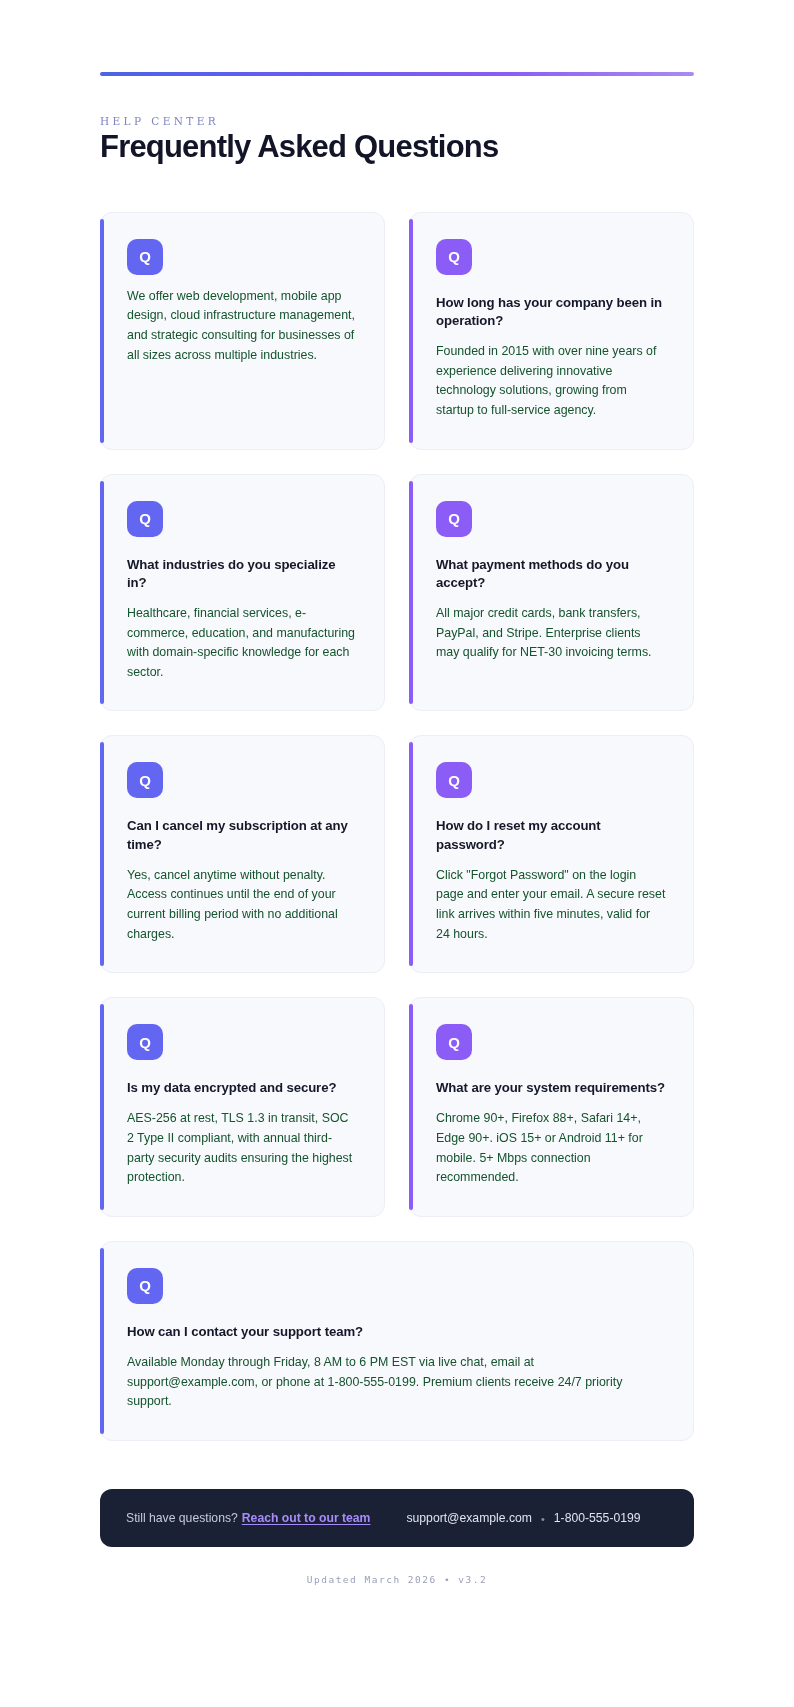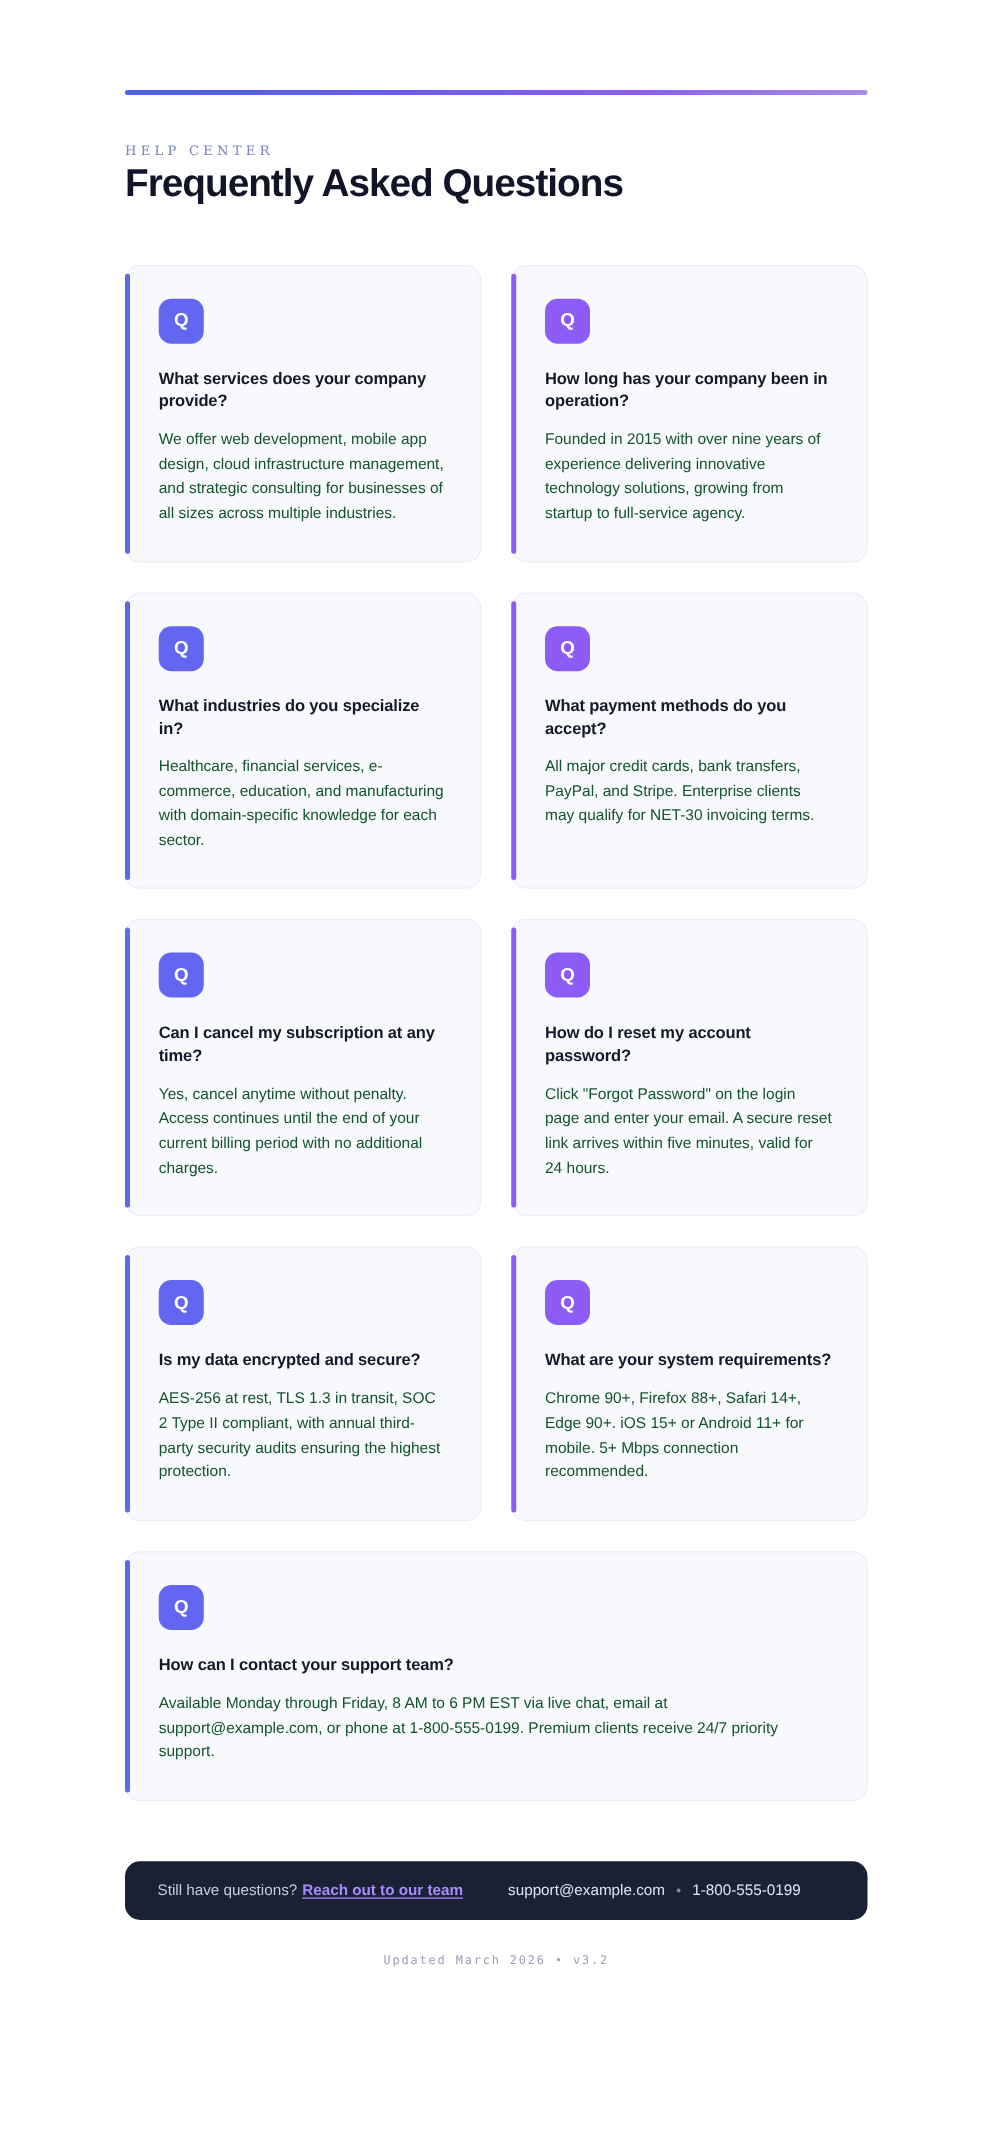--- a/index.html
+++ b/index.html
@@ -115,21 +115,21 @@
     line-height: 1.58;
     color: #14532d;
     font-weight: 400;
   }
 
   
   .cta-bar {
     margin-top: 48px;
     background: #1b2135;
     border-radius: 12px;
-    height: 47px;
+    height: 58px;
     display: flex;
     align-items: center;
     padding: 0 26px;
   }
   .cta-left {
     font-size: 12.2px;
     color: #c6cadb;
     white-space: nowrap;
   }
   .cta-link {
@@ -170,21 +170,20 @@
     <div class="accent-rule"></div>
 
     <div class="header">
       <div class="eyebrow">HELP CENTER</div>
       <h1 class="page-title">Frequently Asked Questions</h1>
     </div>
 
     <div class="faq-grid" id="faq-grid">
         <div class="faq-card" style="--accent: #6366f1;">
           <div class="q-badge">Q</div>
-          <div class="faq-question">What services does your company provide?</div>
           <div class="faq-answer">We offer web development, mobile app design, cloud infrastructure management, and strategic consulting for businesses of all sizes across multiple industries.</div>
         </div>
         <div class="faq-card" style="--accent: #8b5cf6;">
           <div class="q-badge">Q</div>
           <div class="faq-question">How long has your company been in operation?</div>
           <div class="faq-answer">Founded in 2015 with over nine years of experience delivering innovative technology solutions, growing from startup to full-service agency.</div>
         </div>
         <div class="faq-card" style="--accent: #6366f1;">
           <div class="q-badge">Q</div>
           <div class="faq-question">What industries do you specialize in?</div>

